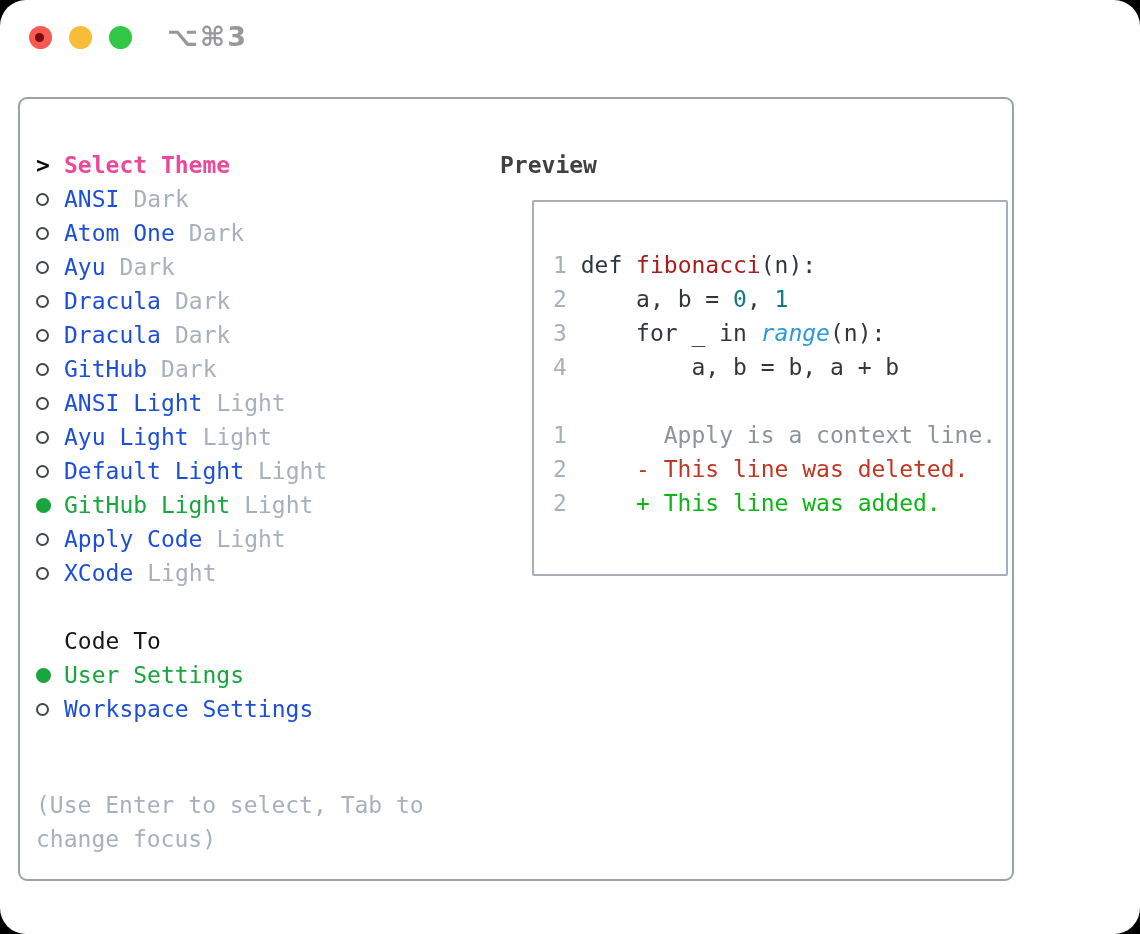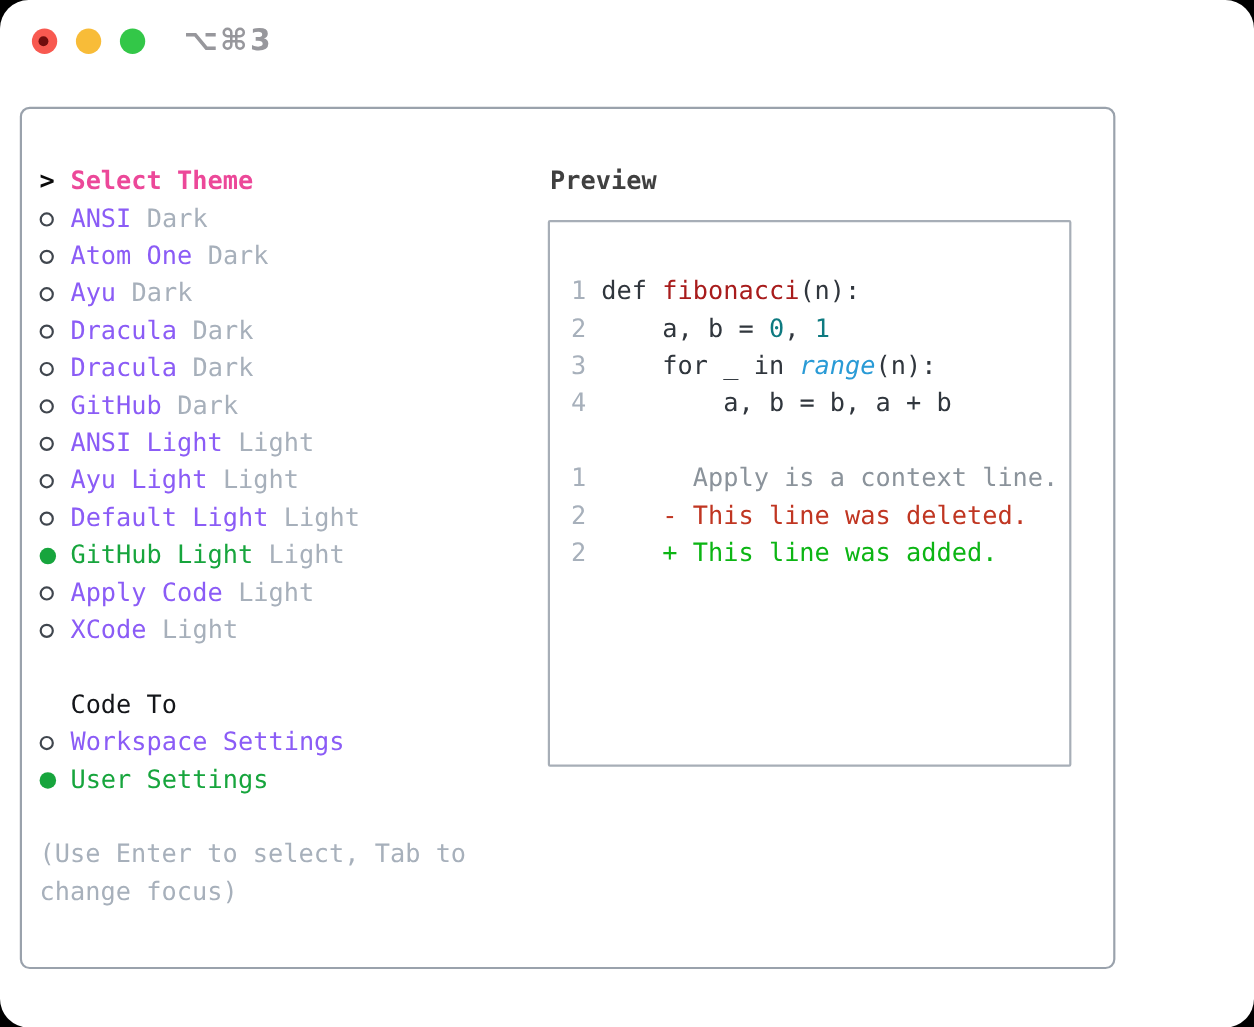--- a/index.html
+++ b/index.html
@@ -34,37 +34,37 @@
   }
 
   .row { display:flex; align-items:center; height:34px; white-space:pre; }
   .marker { width:28px; display:inline-flex; align-items:center; flex:0 0 28px; }
   .dot { width:13px; height:13px; border-radius:50%; border:2px solid #40464e; }
   .dot.filled { width:15px; height:15px; border:none; background:var(--sel-green); }
   .caret { font-weight:bold; color:#0a0a0a; font-size:23px; }
 
   .left-col { position:absolute; left:16px; top:49px; width:452px; font-size:23px; }
   .left-col .header-label { font-weight:bold; color:#ec4899; }
-  .label { color:#8b5cf6; }
+  .label { color:#1d4ed8; }
   .label.selected { color:var(--sel-green); }
   .suffix { color:var(--muted); margin-left:14px; }
   .blank-row { height:34px; }
   .apply-header { color:#14161a; }
   .hint {
     color:var(--muted); line-height:34px; max-width:442px;
-    white-space:normal; word-break:normal;
+    white-space:normal; word-break:normal;margin-top:28px;
   }
 
   
   .preview-title {
     position:absolute; left:480px; top:49px; height:34px; display:flex; align-items:center;
     font-size:23px; font-weight:bold; color:#404040;
   }
   .preview-box {
-    position:absolute; left:478px; top:101px; width:476px; height:497px;
+    position:absolute; left:512px; top:101px; width:476px; height:376px;
     border:2px solid #a7aeb7; border-radius:2px; background:#fff;
     padding:46px 5px 0 19px; overflow:hidden;
   }
   .cline { height:34px; line-height:34px; font-size:23px; white-space:pre; color:var(--code-plain); }
   .ln { color:var(--muted); margin-right:1ch; }
   .seg.function { color:var(--syn-red); }
   .seg.number   { color:var(--syn-teal); }
   .seg.builtin  { color:var(--syn-blue);font-style:italic; }
   .seg.plain    { color:var(--code-plain); }
   .spacer { height:34px; }
@@ -111,22 +111,22 @@
         </div>
 
       <div class="blank-row"></div>
 
       <div class="row">
         <span class="marker"></span>
         <span class="apply-header">Code To</span>
       </div>
 
       <div id="apply-options">
+          <div class="row"><span class="marker"><div class="dot filled"></div></span><span class="label selected">User Settings</span></div>
           <div class="row"><span class="marker"><div class="dot"></div></span><span class="label">Workspace Settings</span></div>
-          <div class="row"><span class="marker"><div class="dot filled"></div></span><span class="label selected">User Settings</span></div>
         </div>
 
       <div class="blank-row"></div>
 
       <div class="hint">(Use Enter to select, Tab to change focus)</div>
     </div>
 
     <div class="preview-title">Preview</div>
 
     <div class="preview-box">

